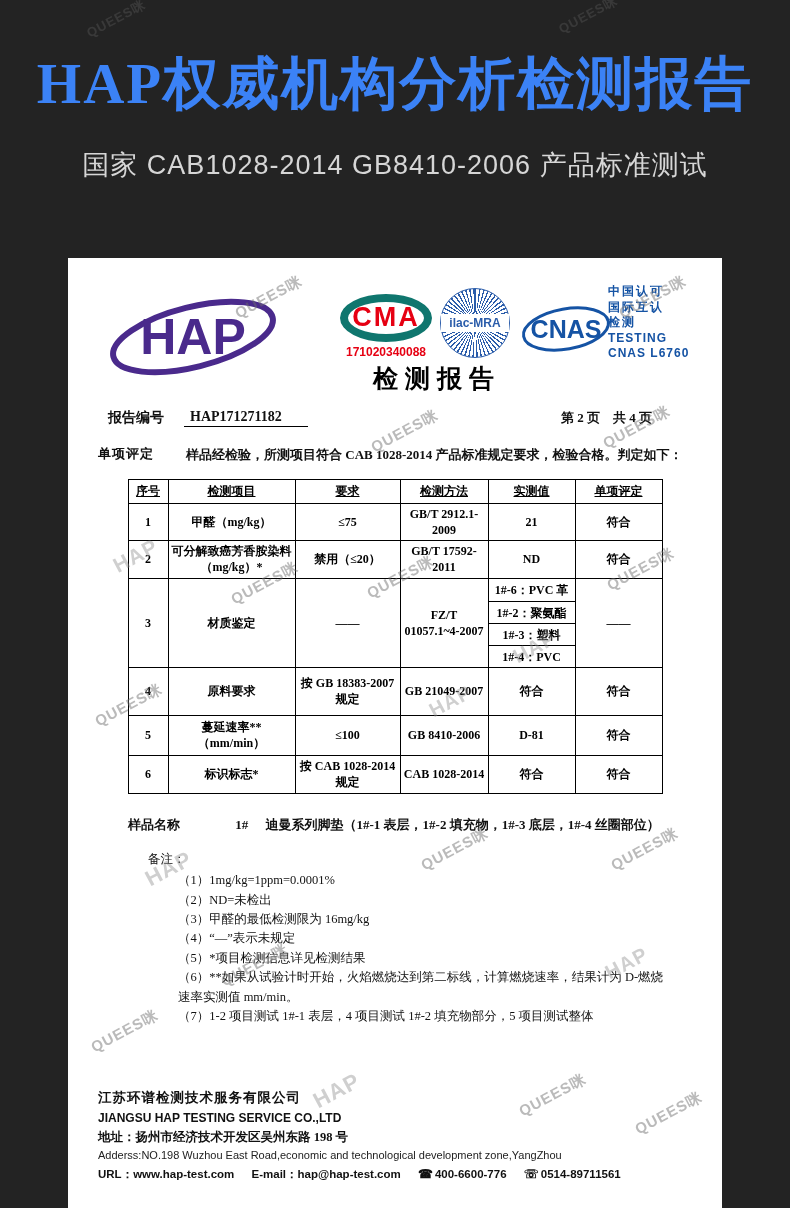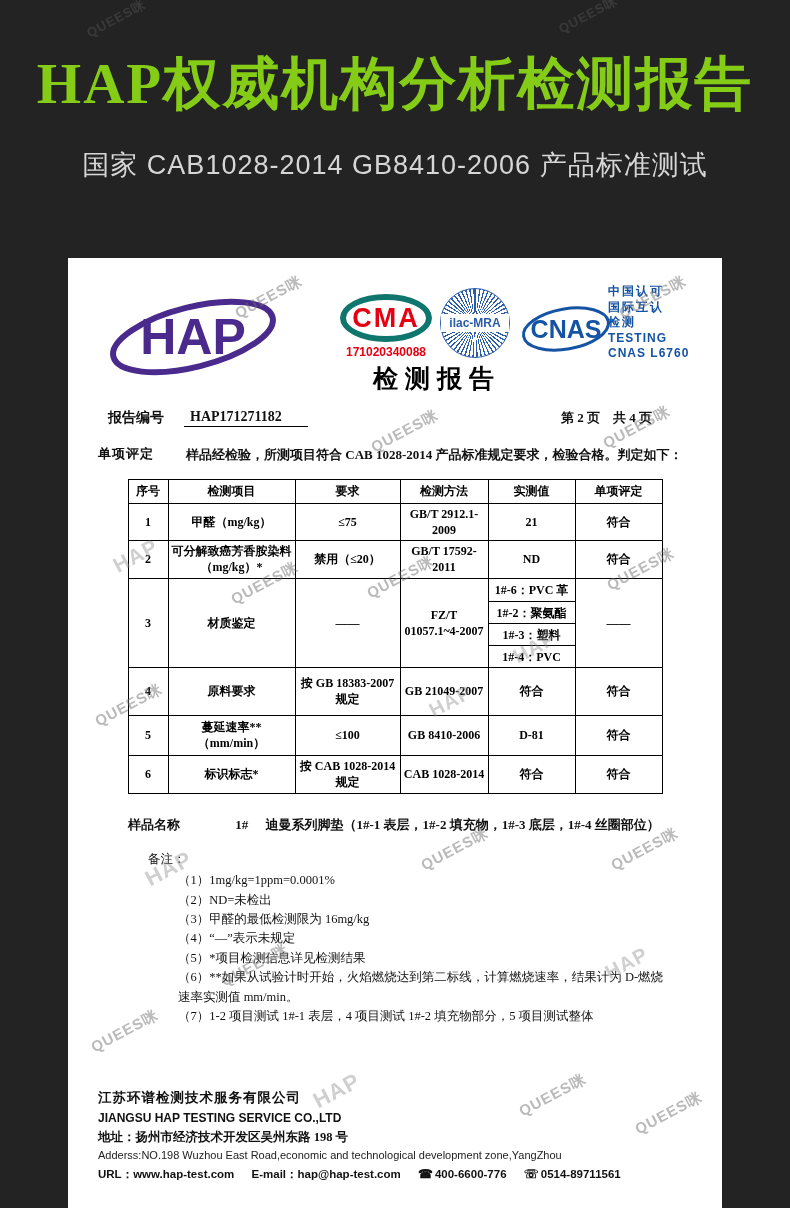--- a/index.html
+++ b/index.html
@@ -8,41 +8,41 @@
     position:relative;
     background:#232323;
     font-family:"Liberation Serif","DejaVu Serif",serif;
     overflow:hidden;
     color:#111;
   }
 
   
   .hero { padding-top:46px; text-align:center; }
   .hero .title {
-    color:#84cc16; font-size:57px; font-weight:900; letter-spacing:2px;
+    color:#3b82f6; font-size:57px; font-weight:900; letter-spacing:2px;
     font-family:"Liberation Serif","DejaVu Serif",serif;
   }
   .hero .subtitle {
     margin-top:24px; color:#d6d6d6; font-size:27px; font-weight:400;
     font-family:"Liberation Sans","DejaVu Sans",sans-serif; letter-spacing:1px;
   }
 
   
   .doc {
     position:absolute; left:68px; top:258px; width:654px; height:950px;
     background:#ffffff; z-index:1;
   }
 
   
   .logo-row { position:relative; height:145px; }
   .hap-logo { position:absolute; left:38px; top:24px; width:175px; height:106px; }
   .cma { position:absolute; left:270px; top:36px; width:96px; text-align:center; }
   .cma-oval {
-    width:92px; height:48px; border:6px solid #0f766e; border-radius:50%;
-    display:flex; align-items:center; justify-content:center; margin:0 auto;
+    width:92px; height:48px; border:8px solid #0f766e; border-radius:50%;
+    display:flex; align-items:flex-start; justify-content:center; margin:0 auto;
   }
   .cma-oval span { color:#e60012; font-size:27px; font-weight:bold; letter-spacing:2px; font-family:"Liberation Sans",sans-serif; }
   .cma-number { margin-top:3px; color:#e60012; font-size:12px; font-weight:bold; font-family:"Liberation Sans",sans-serif; }
   .report-title {
     position:absolute; left:264px; top:104px; width:210px; text-align:center;
     font-size:25px; font-weight:bold; letter-spacing:7px; color:#000;
   }
   .ilac {
     position:absolute; left:372px; top:30px; width:70px; height:70px; border-radius:50%;
     background:repeating-conic-gradient(#2a5caa 0deg 2.5deg, #ffffff 2.5deg 7deg);
@@ -69,21 +69,21 @@
   .conclusion { margin:18px 30px 0 30px; display:flex; font-size:13px; font-weight:bold; }
   .conclusion .label { flex:0 0 82px; letter-spacing:1px; }
   .conclusion .text { flex:1; padding-left:6px; line-height:1.5; }
 
   
   table.results {
     border-collapse:collapse; table-layout:fixed; width:534px; margin:14px auto 0;
     font-size:12px; font-weight:bold; text-align:center; color:#000;
   }
   .results th, .results td { border:1px solid #000; padding:2px 3px; vertical-align:middle; line-height:1.35; }
-  .results thead tr { height:24px; }
+  .results thead tr { height:24px;text-decoration:underline; }
   .results tr.r1 { height:34px; }
   .results tr.r2 { height:38px; }
   .results tr.r3 { height:88px; }
   .results tr.r4 { height:48px; }
   .results tr.r5 { height:40px; }
   .results tr.r6 { height:38px; }
   .results td.subcell { padding:0; }
   .subcell div { height:22px; line-height:22px; border-top:1px solid #000; overflow:hidden; }
   .subcell div:first-child { border-top:none; }
 

